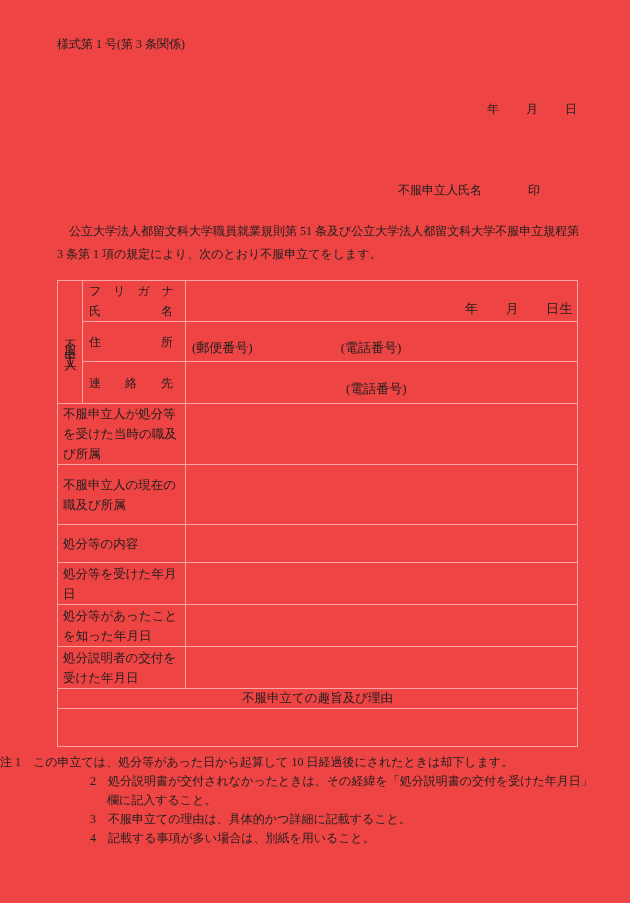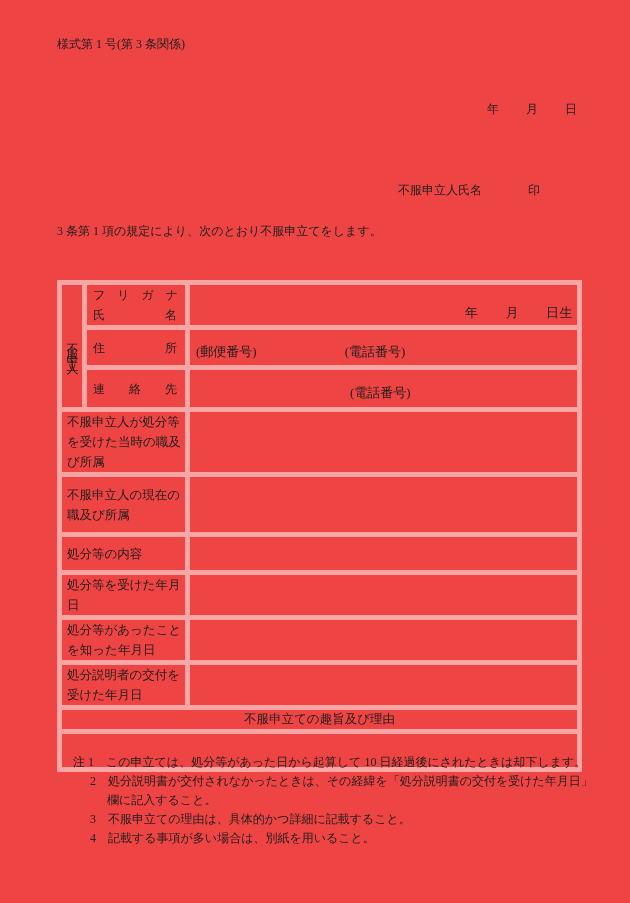--- a/index.html
+++ b/index.html
@@ -13,51 +13,52 @@
   .doc-title{left:0;top:64px;width:606px;text-align:center;font-size:13px;letter-spacing:2px;}
   .date-line{right:52px;top:101px;letter-spacing:1px;}
   .addressee{left:73px;top:144px;}
   .name-label{left:355px;top:182px;margin-left:43px;}
   .seal-mark{left:528px;top:182px;}
   .intro{left:57px;top:220px;line-height:22.5px;}
   .intro div{white-space:nowrap;}
 
   .table-wrap{position:absolute;left:57px;top:280px;}
   table{border-collapse:collapse;table-layout:fixed;width:520px;}
-  td{border:5px solid #fca5a5;padding:0;vertical-align:middle;overflow:hidden;}
+  td{border:1px solid #fca5a5;padding:0;vertical-align:middle;overflow:hidden;}
   td.vert{
     writing-mode:vertical-rl;text-align:center;letter-spacing:5px;
     font-size:12px;padding:0;
   }
   td.lbl-b{font-size:12px;padding:0 6px;line-height:20px;}
   td.lbl{font-size:12.5px;padding:0 2px 0 5px;line-height:20px;}
   td.val{vertical-align:bottom;font-size:13px;}
   .val-line{padding:0 4px 4px 6px;}
   .birth{ text-align:right;padding:0 4px 3px 0;letter-spacing:0.5px;}
   .phone-gap{margin-left:88px;}
   .contact-phone{padding-left:160px;padding-bottom:5px;}
   td.section-head{text-align:center;font-size:12.5px;line-height:19px;}
 
   .notes{position:absolute;left:0;top:753px;width:630px;}
   .notes div{white-space:nowrap;line-height:19px;}
-  .n-first{margin-left:73px;}
+  .n-first{}
   .n-num{margin-left:90px;}
   .n-cont{margin-left:107px;}
 </style>
 </head>
 <body>
 
 <div class="page">
 
   <div class="abs form-number">様式第 1 号(第 3 条関係)</div>
   <div class="abs date-line">年　　月　　日</div>
   <div class="abs name-label">不服申立人氏名</div>
   <div class="abs seal-mark">印</div>
 
   <div class="abs intro">
+    <div>　公立大学法人都留文科大学職員就業規則第 51 条及び公立大学法人都留文科大学不服申立規程第</div>
     <div>3 条第 1 項の規定により、次のとおり不服申立てをします。</div>
   </div>
 
   <div class="table-wrap">
     <table>
       <colgroup>
           <col style="width:25px">
           <col style="width:103px">
           <col style="width:392px">
         </colgroup>

